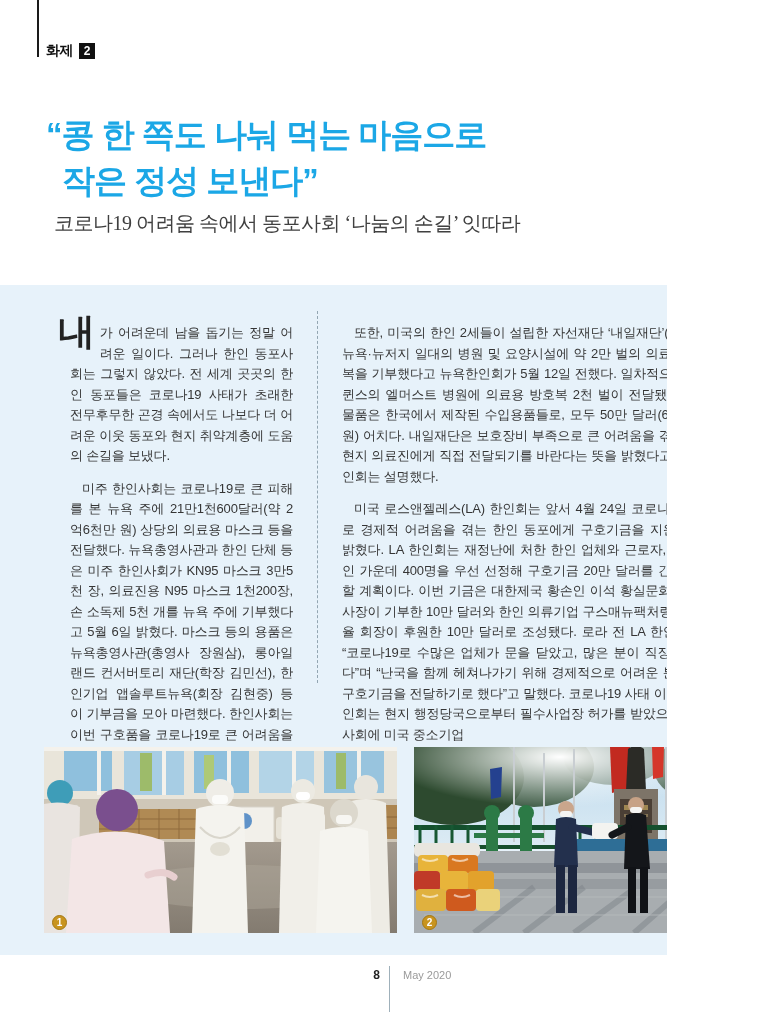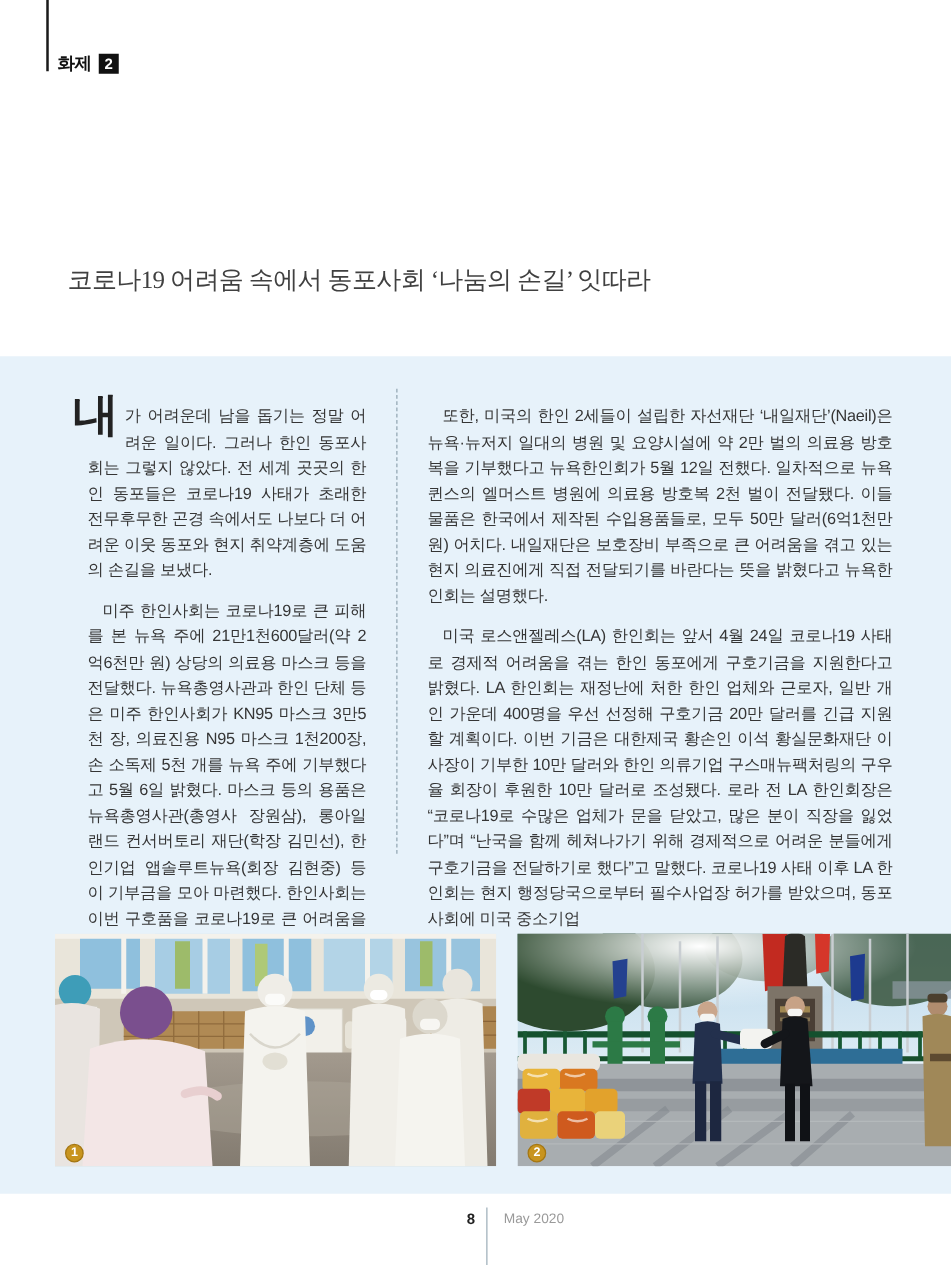--- a/index.html
+++ b/index.html
@@ -1,17 +1,17 @@
 <!DOCTYPE html>
 <html><head>
 <meta charset="utf-8">
 <style>
   html,body{margin:0;padding:0;background:#fff;}
   .page{
-    position:relative;width:761px;height:1017px;background:#ffffff;overflow:hidden;
+    position:relative;width:667px;height:1017px;background:#ffffff;overflow:hidden;
     font-family:"Liberation Sans","DejaVu Sans",sans-serif;color:#2e2e2e;
   }
   
   .kicker-rule{position:absolute;left:37px;top:0;width:2px;height:57px;background:#1a1a1a;}
   .kicker{position:absolute;left:46px;top:42px;display:flex;align-items:center;gap:6px;}
   .kicker-label{font-size:14px;font-weight:bold;color:#111;letter-spacing:-0.5px;}
   .kicker-num{width:16px;height:16px;background:#111;color:#fff;font-size:12px;font-weight:bold;
     display:flex;align-items:center;justify-content:center;}
   
   .headline{position:absolute;left:46px;top:112px;font-weight:bold;font-size:33px;
@@ -50,20 +50,24 @@
 <body>
 
 <div class="page">
 
   <div class="kicker-rule"></div>
   <div class="kicker">
     <span class="kicker-label">화제</span>
     <span class="kicker-num">2</span>
   </div>
 
+  <div class="headline">
+    <div class="l1">“콩 한 쪽도 나눠 먹는 마음으로</div>
+    <div class="l2">작은 정성 보낸다”</div>
+  </div>
 
   <div class="subtitle">코로나19 어려움 속에서 동포사회 ‘나눔의 손길’ 잇따라</div>
 
   <div class="article-box">
     <div class="columns">
       <div class="col1 body-text">
         <span class="drop-cap">내</span>
         <p>가 어려운데 남을 돕기는 정말 어려운 일이다. 그러나 한인 동포사회는 그렇지 않았다. 전 세계 곳곳의 한인 동포들은 코로나19 사태가 초래한 전무후무한 곤경 속에서도 나보다 더 어려운 이웃 동포와 현지 취약계층에 도움의 손길을 보냈다.</p>
         <p class="indent">미주 한인사회는 코로나19로 큰 피해를 본 뉴욕 주에 21만1천600달러(약 2억6천만 원) 상당의 의료용 마스크 등을 전달했다. 뉴욕총영사관과 한인 단체 등은 미주 한인사회가 KN95 마스크 3만5천 장, 의료진용 N95 마스크 1천200장, 손 소독제 5천 개를 뉴욕 주에 기부했다고 5월 6일 밝혔다. 마스크 등의 용품은 뉴욕총영사관(총영사 장원삼), 롱아일랜드 컨서버토리 재단(학장 김민선), 한인기업 앱솔루트뉴욕(회장 김현중) 등이 기부금을 모아 마련했다. 한인사회는 이번 구호품을 코로나19로 큰 어려움을 겪는 현지 요양원과 필수업종 근로자들에게 우선 전달해달라고 앤드루 쿠오모 뉴욕주지사에게 요청했다.</p>
       </div>

